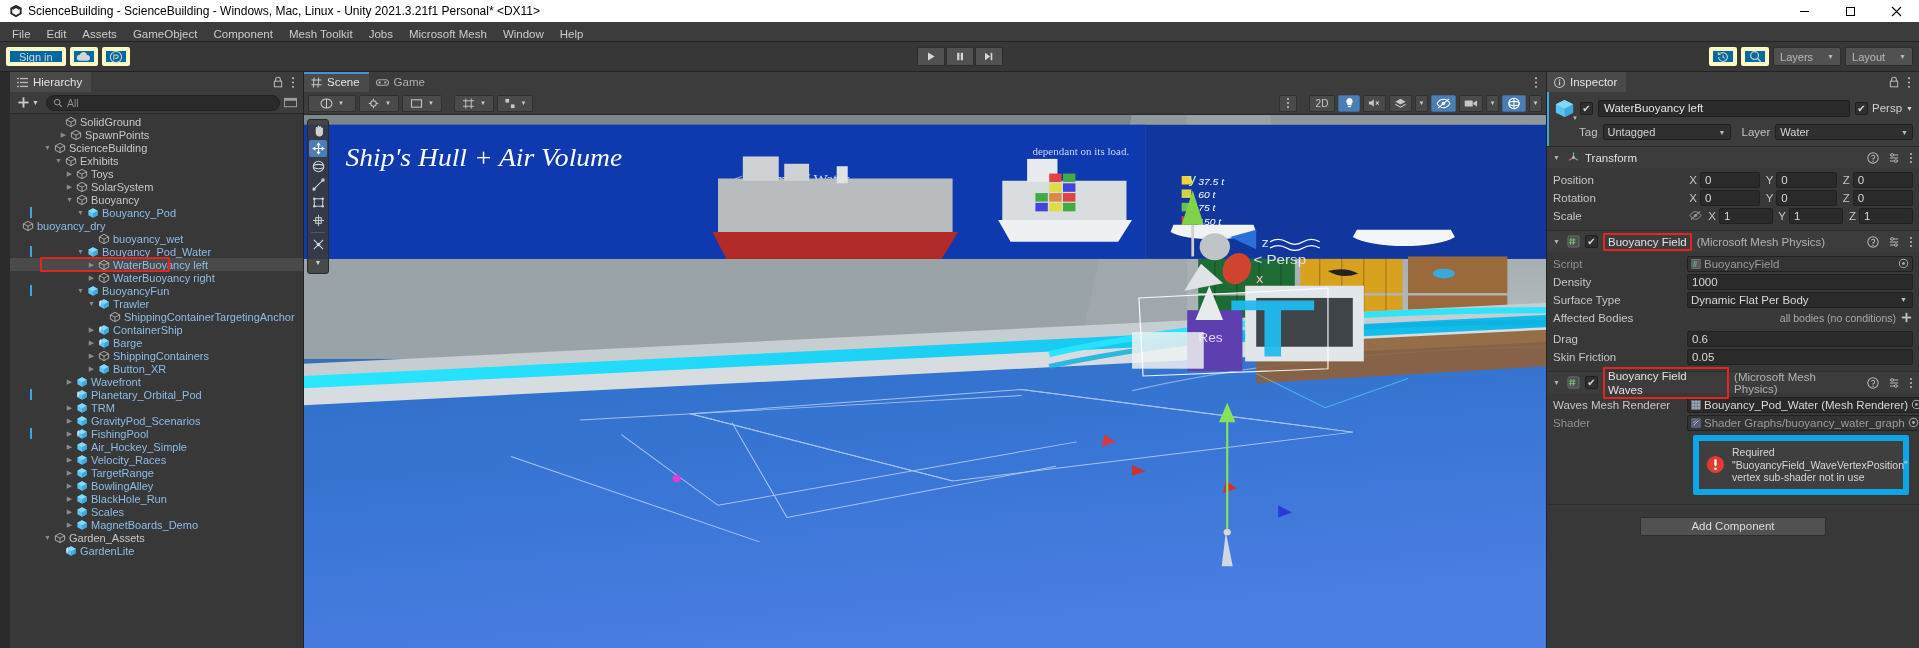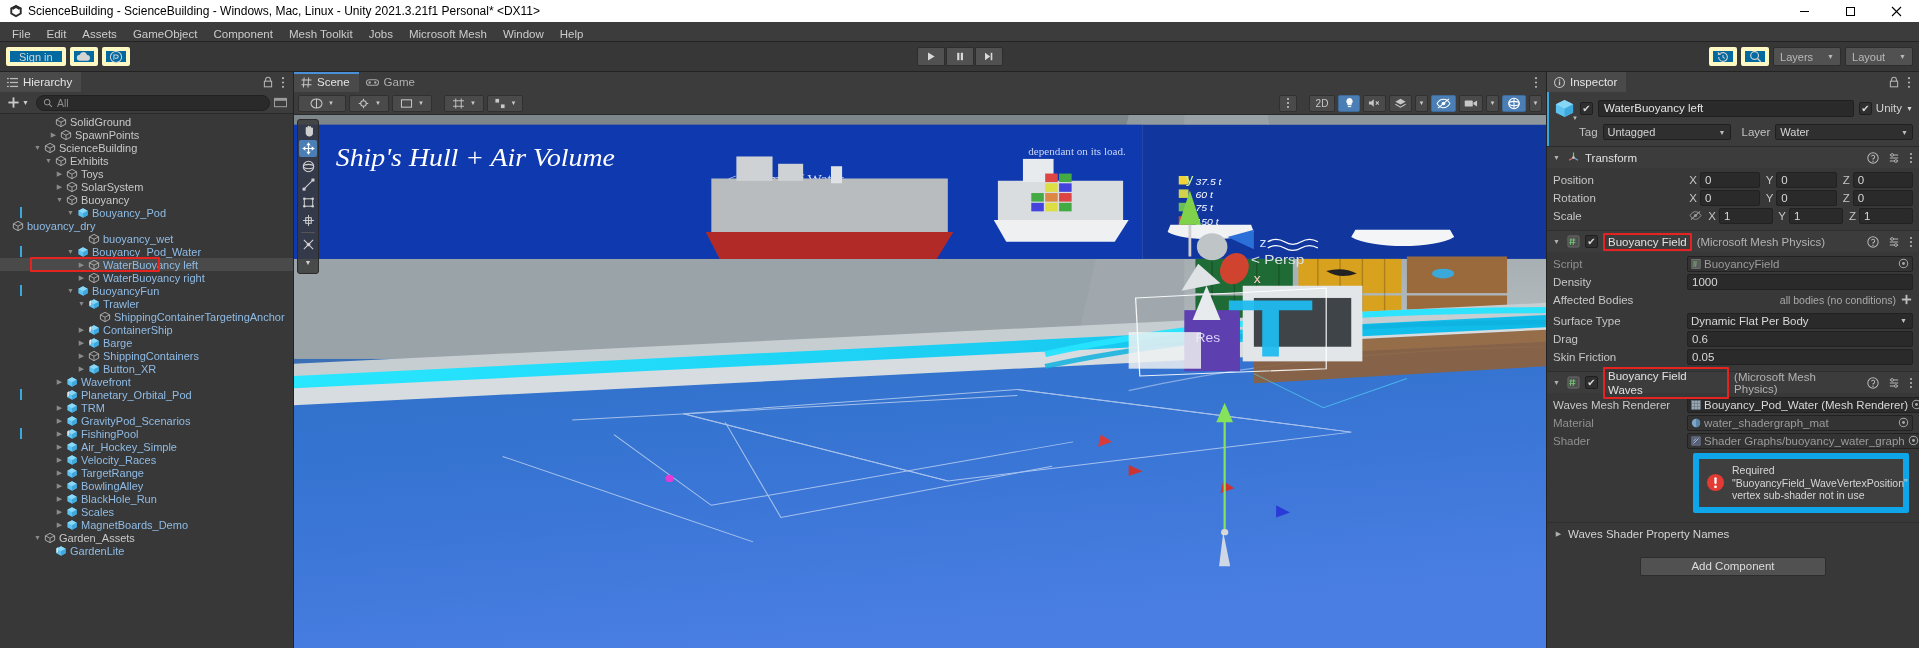--- a/index.html
+++ b/index.html
@@ -66,21 +66,21 @@
   .play-btn:last-child { border-radius: 0 2px 2px 0; }
   .tb-right {
     position: absolute; right: 6px; display: flex; align-items: center; gap: 4px;
   }
   .tb-drop {
     background: #515151; border: 1px solid #2d2d2d; border-radius: 2px; height: 19px;
     display: flex; align-items: center; padding: 0 6px; gap: 14px; color: #b9b9b9; font-size: 11px;
   }
 
   
-  .body { flex: 1; display: flex; min-height: 0; background: #c4b5fd; }
+  .body { flex: 1; display: flex; min-height: 0; background: #c4b5fd; margin-left: 10px; }
 
   
   .panel { display: flex; flex-direction: column; background: #383838; min-height: 0; }
   .panel-tabs {
     height: 20px; background: #3c3c3c; display: flex; align-items: stretch;
     position: relative; flex: 0 0 20px;
   }
   .tab {
     display: flex; align-items: center; gap: 5px; padding: 0 9px 0 7px;
     background: #3c3c3c; color: #b0b0b0; font-size: 11.5px; position: relative;
@@ -1138,21 +1138,21 @@
                 <polygon points="11,2 20,6.6 20,15.4 11,20 2,15.4 2,6.6" fill="#5ec2f0"></polygon>
                 <polygon points="11,2 20,6.6 11,11.2 2,6.6" fill="#86d6f7"></polygon>
                 <polygon points="11,11.2 20,6.6 20,15.4 11,20" fill="#3fa8dd"></polygon>
               </svg>
               <span style="position:absolute;right:-3px;bottom:-2px;font-size:6px;color:#b9b9b9;">▼</span>
             </div>
             <div class="chk">✔</div>
             <div class="name-field">WaterBuoyancy left</div>
             <div class="static-wrap">
               <div class="chk">✔</div>
-              <span>Unity</span>
+              <span>Persp</span>
               <span style="font-size:7px;">▼</span>
             </div>
           </div>
           <div class="ih-row2">
             <span class="mini-label">Tag</span>
             <div class="dropdown" style="width:128px;">
               <span>Untagged</span>
               <span class="cv">▼</span>
             </div>
             <span class="mini-label" style="margin-left:6px;">Layer</span>
@@ -1297,35 +1297,35 @@
                         <circle cx="6" cy="6" r="4.6" fill="none" stroke="#a8a8a8" stroke-width="1.1"></circle>
                         <circle cx="6" cy="6" r="1.6" fill="#a8a8a8"></circle>
                       </svg>
                     </span>
                   </span>
                 </div>
                 <div class="prow">
                   <span class="plabel">Density</span>
                   <span class="wfield">1000</span>
                 </div>
+                <div class="prow">
+                  <span class="plabel">Surface Type</span>
+                  <span class="objfield">
+                    <span class="of-left">Dynamic Flat Per Body</span>
+                    <span style="font-size:7px;color:#c0c0c0;padding-right:2px;">▼</span>
+                  </span>
+                </div>
                 <div class="prow" style="margin-bottom: 4px;">
                   <span class="plabel">Affected Bodies</span>
                   <span class="right-note">all bodies (no conditions)</span>
                   <span>
                     <svg width="13" height="13" viewBox="0 0 14 14">
                       <rect x="6" y="2" width="2" height="10" fill="#c0c0c0"></rect>
                       <rect x="2" y="6" width="10" height="2" fill="#c0c0c0"></rect>
                     </svg>
-                  </span>
-                </div>
-                <div class="prow">
-                  <span class="plabel">Surface Type</span>
-                  <span class="objfield">
-                    <span class="of-left">Dynamic Flat Per Body</span>
-                    <span style="font-size:7px;color:#c0c0c0;padding-right:2px;">▼</span>
                   </span>
                 </div>
                 <div class="prow">
                   <span class="plabel">Drag</span>
                   <span class="wfield">0.6</span>
                 </div>
                 <div class="prow">
                   <span class="plabel">Skin Friction</span>
                   <span class="wfield">0.05</span>
                 </div>
@@ -1382,40 +1382,20 @@
                     </span>
                     <span class="of-dot">
                       <svg width="11" height="11" viewBox="0 0 12 12">
                         <circle cx="6" cy="6" r="4.6" fill="none" stroke="#a8a8a8" stroke-width="1.1"></circle>
                         <circle cx="6" cy="6" r="1.6" fill="#a8a8a8"></circle>
                       </svg>
                     </span>
                   </span>
                 </div>
                 <div class="prow">
-                  <span class="plabel dim">Material</span>
-                  <span class="objfield dim">
-                    <span class="of-left">
-                      <span style="display:flex;align-items:center;">
-                        <svg width="10" height="10" viewBox="0 0 12 12">
-                          <circle cx="6" cy="6" r="5" fill="#7fa6c9"></circle>
-                          <path d="M6,1 A5,5 0 0 1 6,11 Z" fill="#5b87ad"></path>
-                        </svg>
-                      </span>
-                      <span>water_shadergraph_mat</span>
-                    </span>
-                    <span class="of-dot">
-                      <svg width="11" height="11" viewBox="0 0 12 12">
-                        <circle cx="6" cy="6" r="4.6" fill="none" stroke="#a8a8a8" stroke-width="1.1"></circle>
-                        <circle cx="6" cy="6" r="1.6" fill="#a8a8a8"></circle>
-                      </svg>
-                    </span>
-                  </span>
-                </div>
-                <div class="prow">
                   <span class="plabel dim">Shader</span>
                   <span class="objfield dim">
                     <span class="of-left">
                       <span style="display:flex;align-items:center;">
                         <svg width="10" height="10" viewBox="0 0 12 12">
                           <rect x="1" y="1" width="10" height="10" fill="#54607a" stroke="#8089a0" stroke-width="0.7"></rect>
                           <path d="M3,9 L9,3 M3,6 L6,3" stroke="#cfd6e6" stroke-width="0.9"></path>
                         </svg>
                       </span>
                       <span>Shader Graphs/buoyancy_water_graph</span>
@@ -1435,24 +1415,20 @@
                       <rect x="8.8" y="4.4" width="2.4" height="7.4" rx="1.2" fill="#fff"></rect>
                       <circle cx="10" cy="14.6" r="1.5" fill="#fff"></circle>
                     </svg>
                   </span>
                   <span class="warn-txt">Required "BuoyancyField_WaveVertexPosition" vertex sub-shader not in use</span>
                 </div>
               </div>
             </div>
           </div>
 
-        <div class="foldrow">
-          <span class="foldout">▶</span>
-          <span>Waves Shader Property Names</span>
-        </div>
 
         <div class="addcomp-wrap">
           <div class="addcomp">Add Component</div>
         </div>
       </div>
     </div>
 
   </div>
 </div>
 

